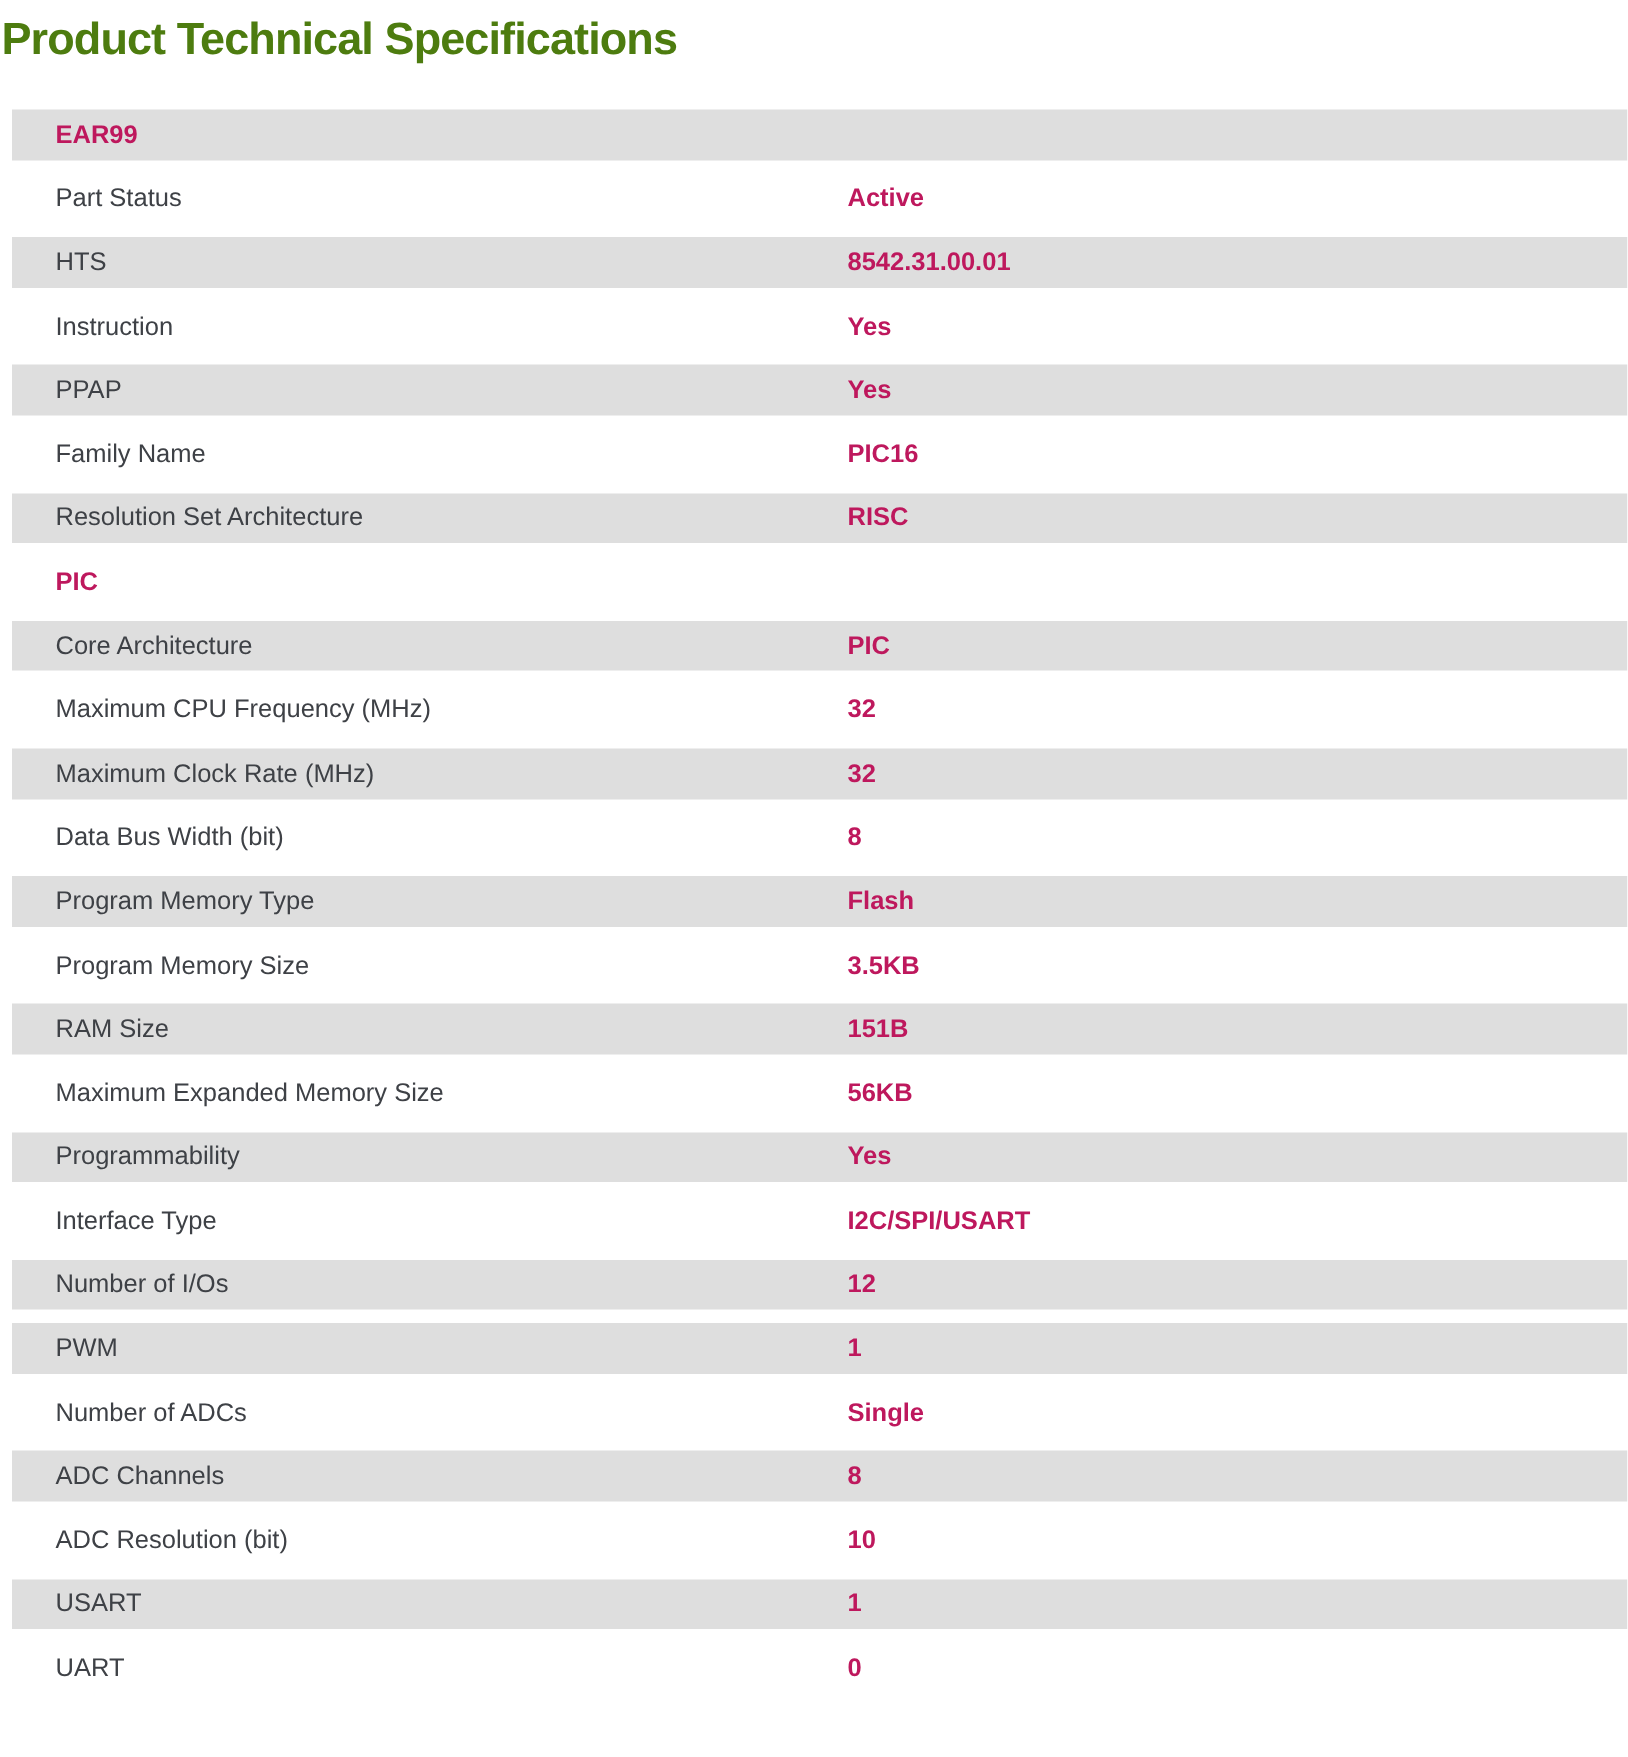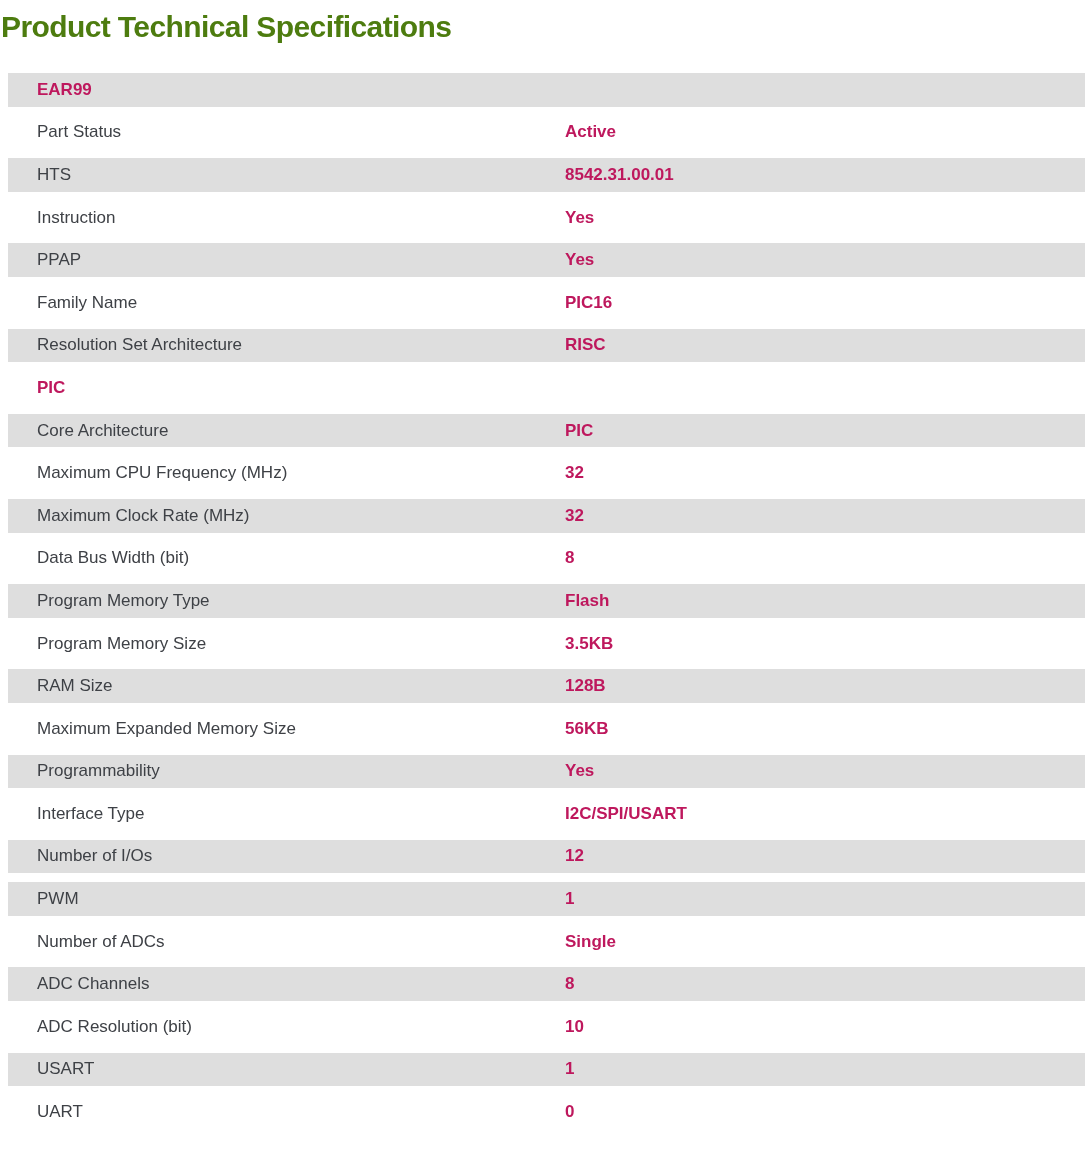--- a/index.html
+++ b/index.html
@@ -106,21 +106,21 @@
       <div class="spec-row alt">
         <div class="spec-label">Program Memory Type</div>
         <div class="spec-value">Flash</div>
       </div>
       <div class="spec-row">
         <div class="spec-label">Program Memory Size</div>
         <div class="spec-value">3.5KB</div>
       </div>
       <div class="spec-row alt">
         <div class="spec-label">RAM Size</div>
-        <div class="spec-value">128B</div>
+        <div class="spec-value">151B</div>
       </div>
       <div class="spec-row">
         <div class="spec-label">Maximum Expanded Memory Size</div>
         <div class="spec-value">56KB</div>
       </div>
       <div class="spec-row alt">
         <div class="spec-label">Programmability</div>
         <div class="spec-value">Yes</div>
       </div>
       <div class="spec-row">

